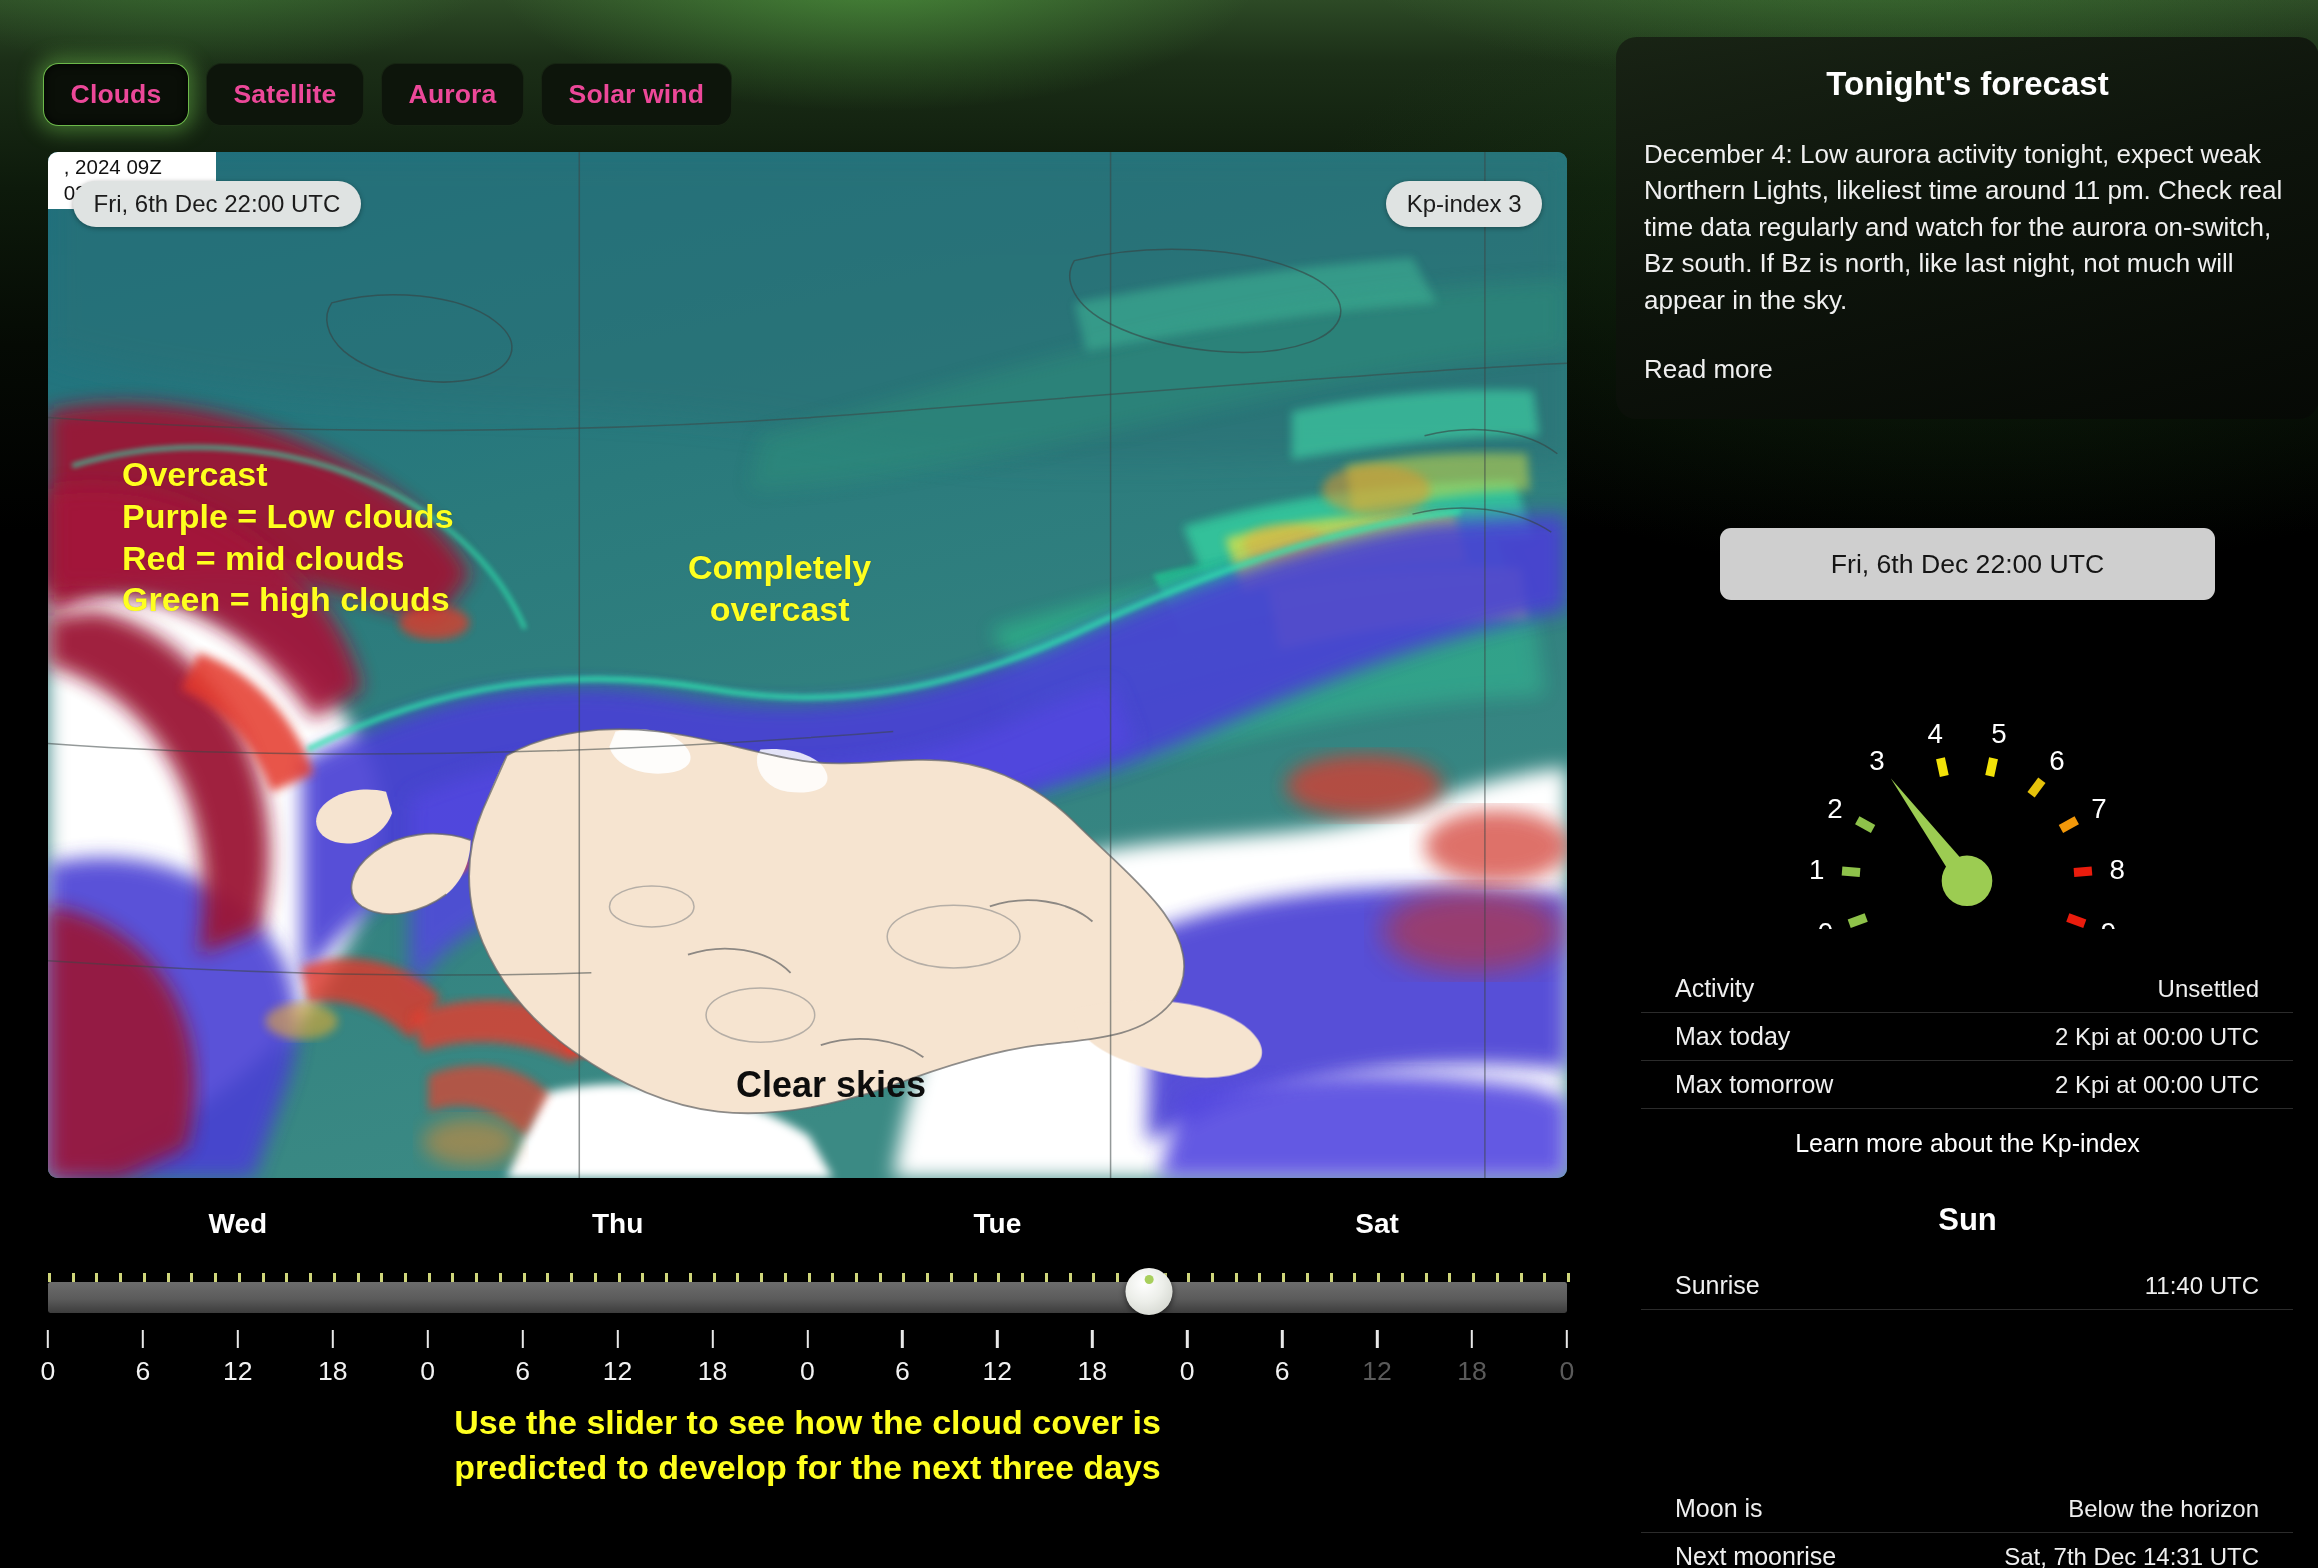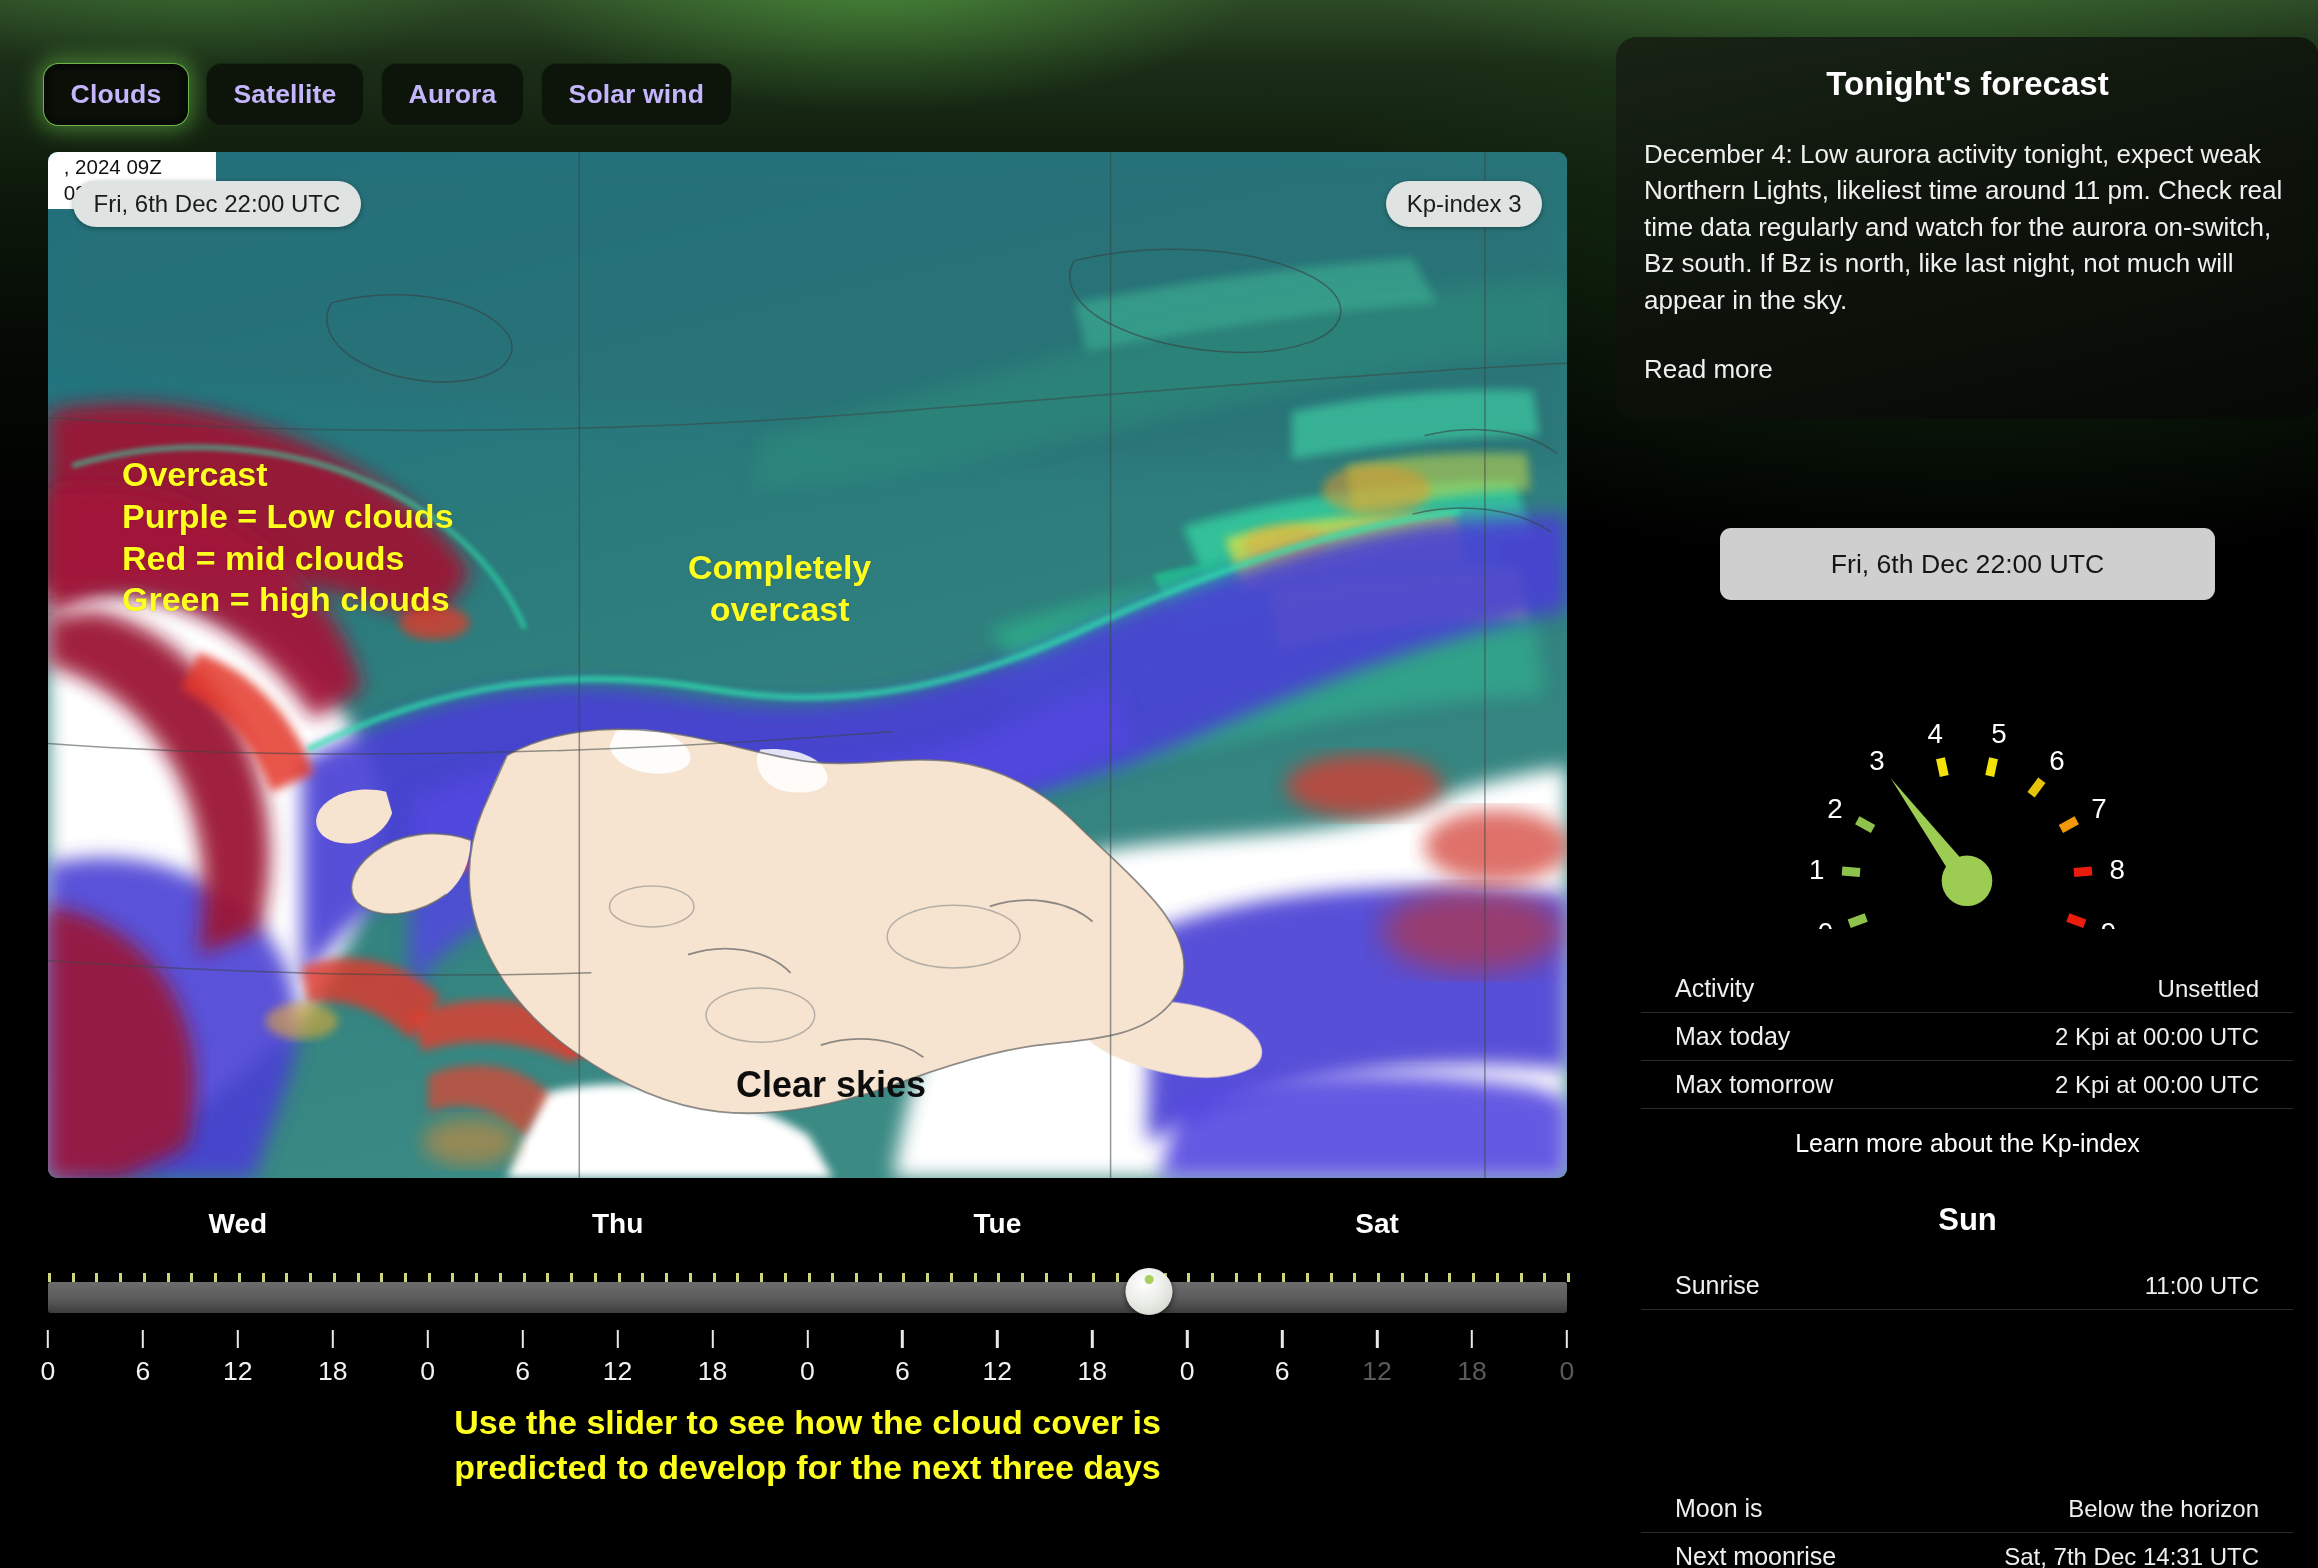--- a/index.html
+++ b/index.html
@@ -22,21 +22,21 @@
   }
 
   
   .tabs { position: absolute; left: 43px; top: 63px; display: flex; gap: 17px; z-index: 40; }
   .tab {
     height: 63px; padding: 0 26.6px;
     display: flex; align-items: center; justify-content: center;
     border-radius: 15.7px;
     background: #0d150b;
     border: 1.2px solid rgba(120,190,100,.10);
-    color: #c4b5fd; font-size: 26.6px; font-weight: 700;
+    color: #ec4899; font-size: 26.6px; font-weight: 700;
     letter-spacing: 0.1px;
     white-space: nowrap;
     cursor: pointer;
   }
   .tab.active {
     background: #0a0f08;
     border: 1.8px solid rgba(126,214,86,.85);
     box-shadow: 0 0 20.5px 6px rgba(116,200,80,.45), inset 0 0 9.7px rgba(0,0,0,.9);
   }
 
@@ -540,21 +540,21 @@
           <div class="kv-k">Max tomorrow</div>
           <div class="kv-v">2 Kpi at 00:00 UTC</div>
         </div>
       </div>
     <div class="kp-learn" style="top:1129px">Learn more about the Kp-index</div>
 
     <div class="sec-title" style="top:1202px">Sun</div>
     <div class="kv-table" id="sun-rows" style="top:1262px">
         <div class="kv-row">
           <div class="kv-k">Sunrise</div>
-          <div class="kv-v">11:00 UTC</div>
+          <div class="kv-v">11:40 UTC</div>
         </div>
       </div>
 
     <div class="kv-table" id="moon-rows" style="top:1485px">
         <div class="kv-row">
           <div class="kv-k">Moon is</div>
           <div class="kv-v">Below the horizon</div>
         </div>
         <div class="kv-row">
           <div class="kv-k">Next moonrise</div>

